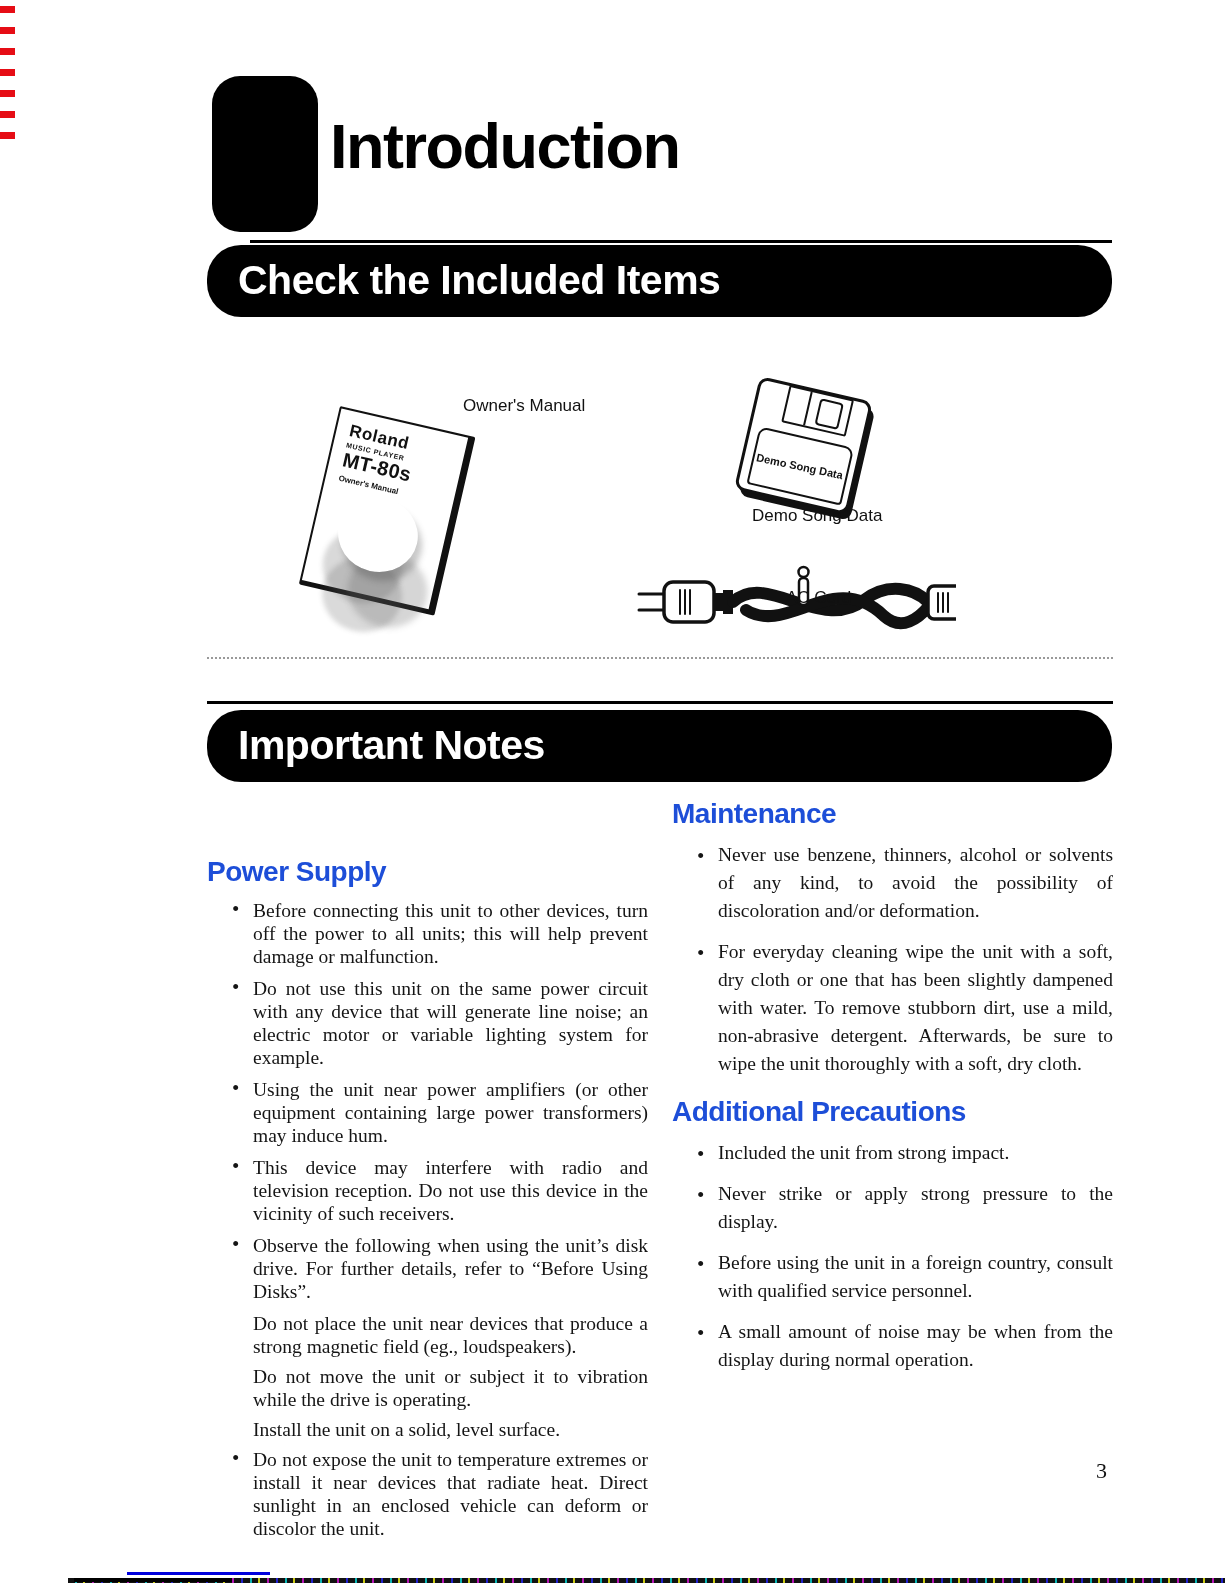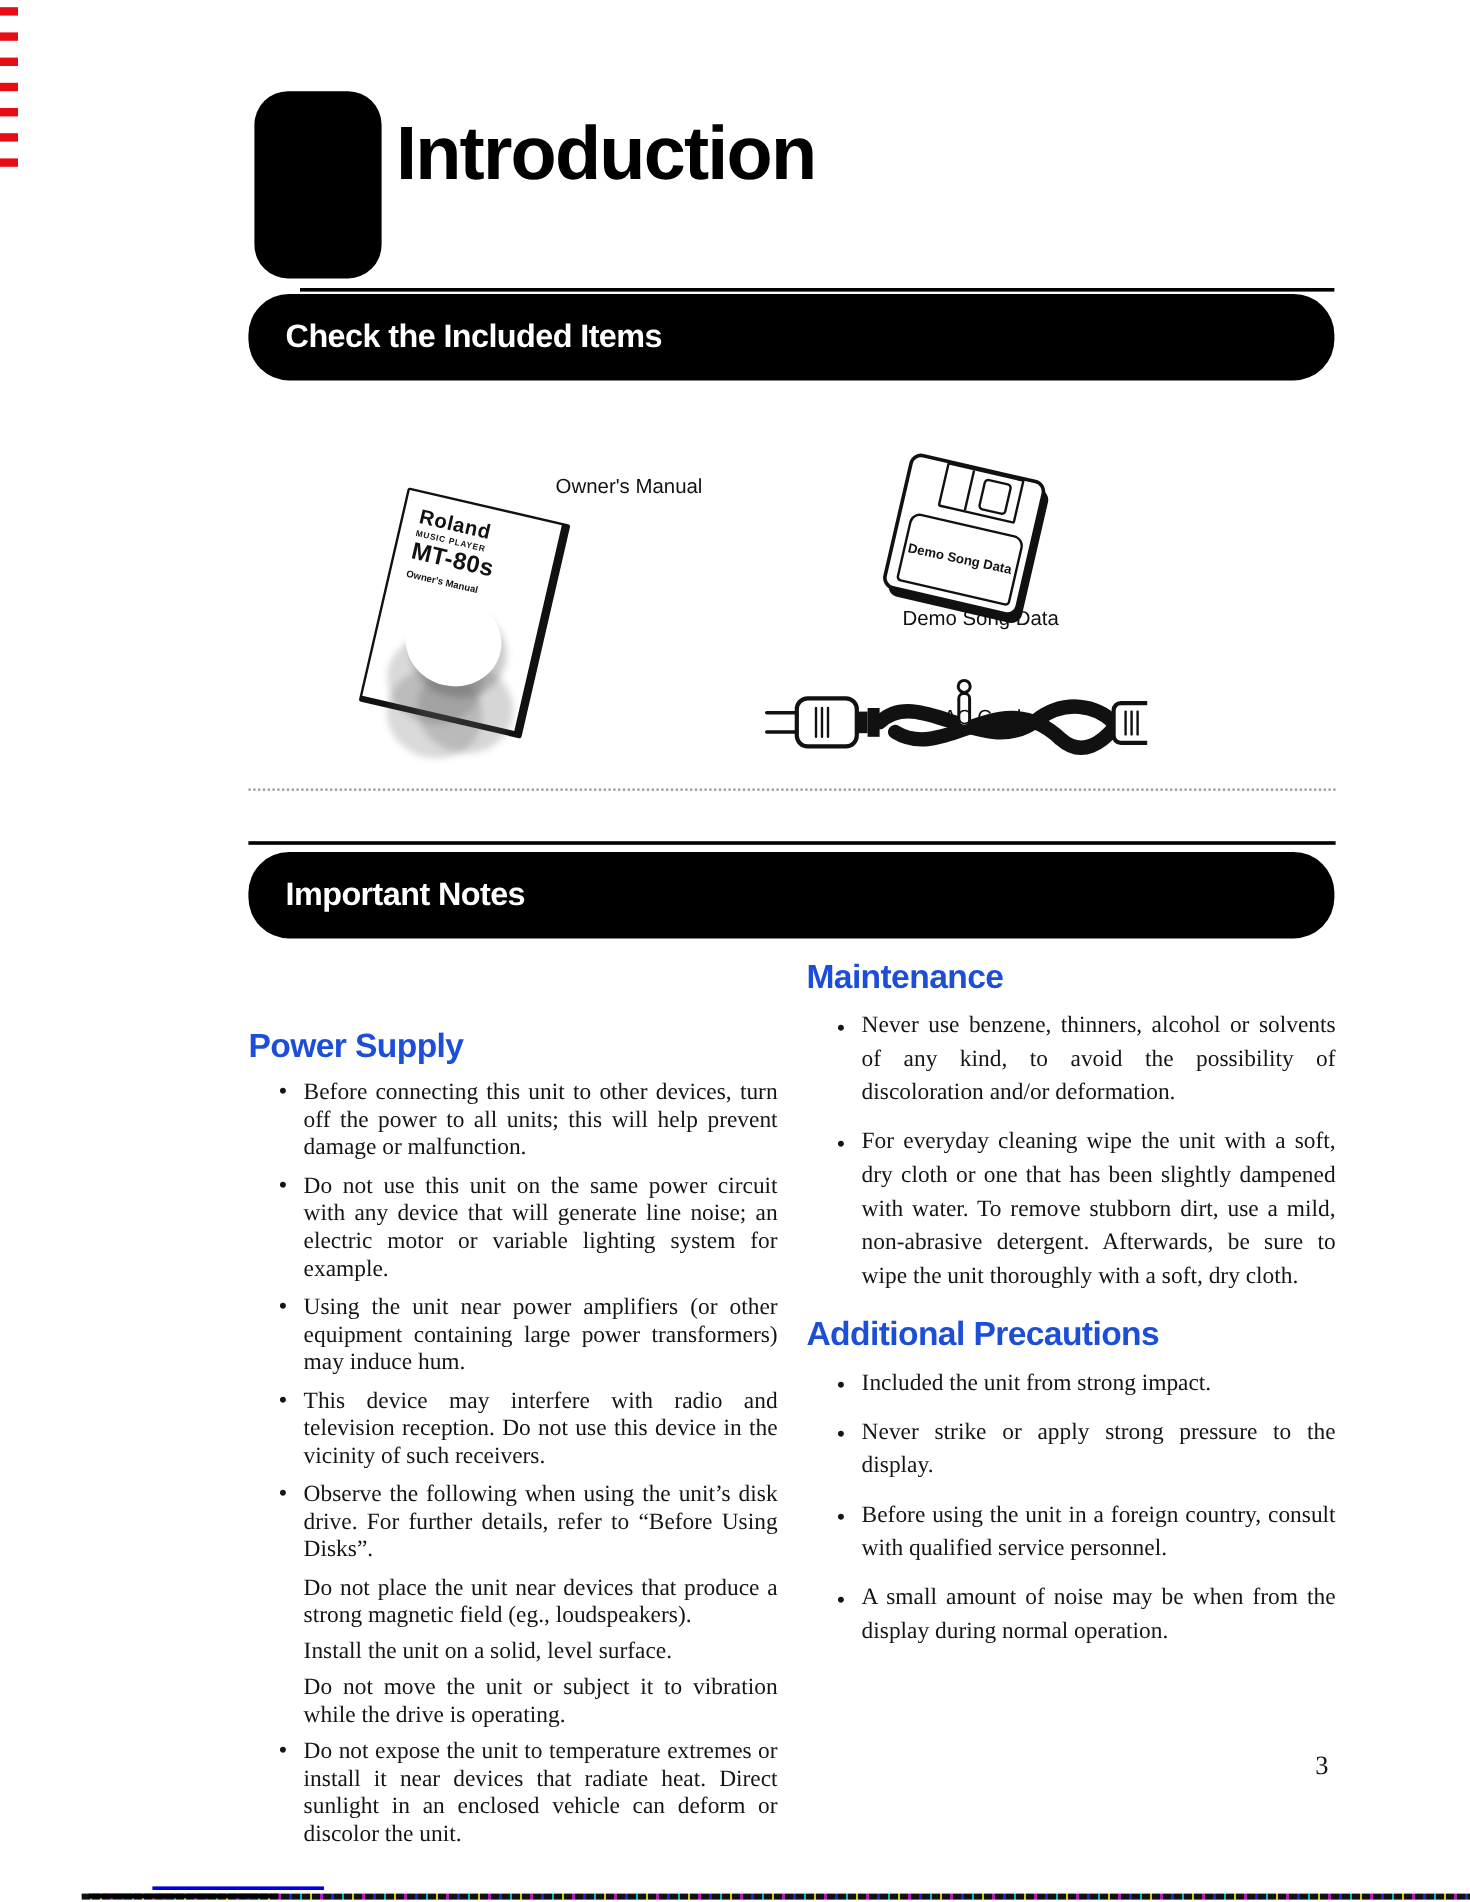--- a/index.html
+++ b/index.html
@@ -16,27 +16,27 @@
     background:repeating-linear-gradient(90deg,
       #111 0 7px,#0bb6b6 7px 9px,#111 9px 15px,#c9c913 15px 17px,
       #111 17px 24px,#b517b5 24px 26px,#111 26px 33px,#2222cc 33px 35px);
   }
   .bottom-strip-black{position:absolute;left:74px;top:1578px;width:158px;height:4px;background:#000;}
   .sep-dotted{position:absolute;left:207px;top:657px;width:906px;border-top:2px dotted #999;}
   .bar-topline{position:absolute;height:3px;background:#000;}
   
   .intro-block{position:absolute;left:212px;top:76px;width:106px;height:156px;background:#000;border-radius:28px;}
   .intro-title{
-    position:absolute;left:330px;top:92px;
+    position:absolute;left:330px;top:110px;
     font-family:"Liberation Sans",sans-serif;font-weight:700;
     font-size:63px;letter-spacing:-1.5px;color:#000;
   }
   .banner{
     position:absolute;left:207px;width:905px;height:72px;background:#000;border-radius:34px;
-    font-family:"Liberation Sans",sans-serif;font-weight:700;font-size:27px;
+    font-family:"Liberation Sans",sans-serif;font-weight:700;font-size:41px;
     color:#fff;line-height:70px;padding-left:31px;box-sizing:border-box;letter-spacing:-0.5px;
   }
   #banner-included{top:245px;}
   #banner-notes{top:710px;}
   
   .caption{
     position:absolute;font-family:"Liberation Sans",sans-serif;
     font-size:17px;color:#111;white-space:nowrap;
   }
   
@@ -168,22 +168,22 @@
   <div class="banner" id="banner-notes">Important Notes</div>
 
   <div class="notes-col" id="notes-col-0">
       <div class="note-heading">Power Supply</div>
       <div class="note-item bullet">Before connecting this unit to other devices, turn off the power to all units; this will help prevent damage or malfunction.</div>
       <div class="note-item bullet">Do not use this unit on the same power circuit with any device that will generate line noise; an electric motor or variable lighting system for example.</div>
       <div class="note-item bullet">Using the unit near power amplifiers (or other equipment containing large power transformers) may induce hum.</div>
       <div class="note-item bullet">This device may interfere with radio and television reception. Do not use this device in the vicinity of such receivers.</div>
       <div class="note-item bullet">Observe the following when using the unit’s disk drive. For further details, refer to “Before Using Disks”.</div>
       <div class="note-item plain">Do not place the unit near devices that produce a strong magnetic field (eg., loudspeakers).</div>
+      <div class="note-item plain">Do not move the unit or subject it to vibration while the drive is operating.</div>
       <div class="note-item plain">Install the unit on a solid, level surface.</div>
-      <div class="note-item plain">Do not move the unit or subject it to vibration while the drive is operating.</div>
       <div class="note-item bullet">Do not expose the unit to temperature extremes or install it near devices that radiate heat. Direct sunlight in an enclosed vehicle can deform or discolor the unit.</div>
     </div>
   <div class="notes-col" id="notes-col-1">
       <div class="note-heading">Maintenance</div>
       <div class="note-item bullet">Never use benzene, thinners, alcohol or solvents of any kind, to avoid the possibility of discoloration and/or deformation.</div>
       <div class="note-item bullet">For everyday cleaning wipe the unit with a soft, dry cloth or one that has been slightly dampened with water. To remove stubborn dirt, use a mild, non-abrasive detergent. Afterwards, be sure to wipe the unit thoroughly with a soft, dry cloth.</div>
       <div class="note-heading">Additional Precautions</div>
       <div class="note-item bullet">Included the unit from strong impact.</div>
       <div class="note-item bullet">Never strike or apply strong pressure to the display.</div>
       <div class="note-item bullet">Before using the unit in a foreign country, consult with qualified service personnel.</div>

